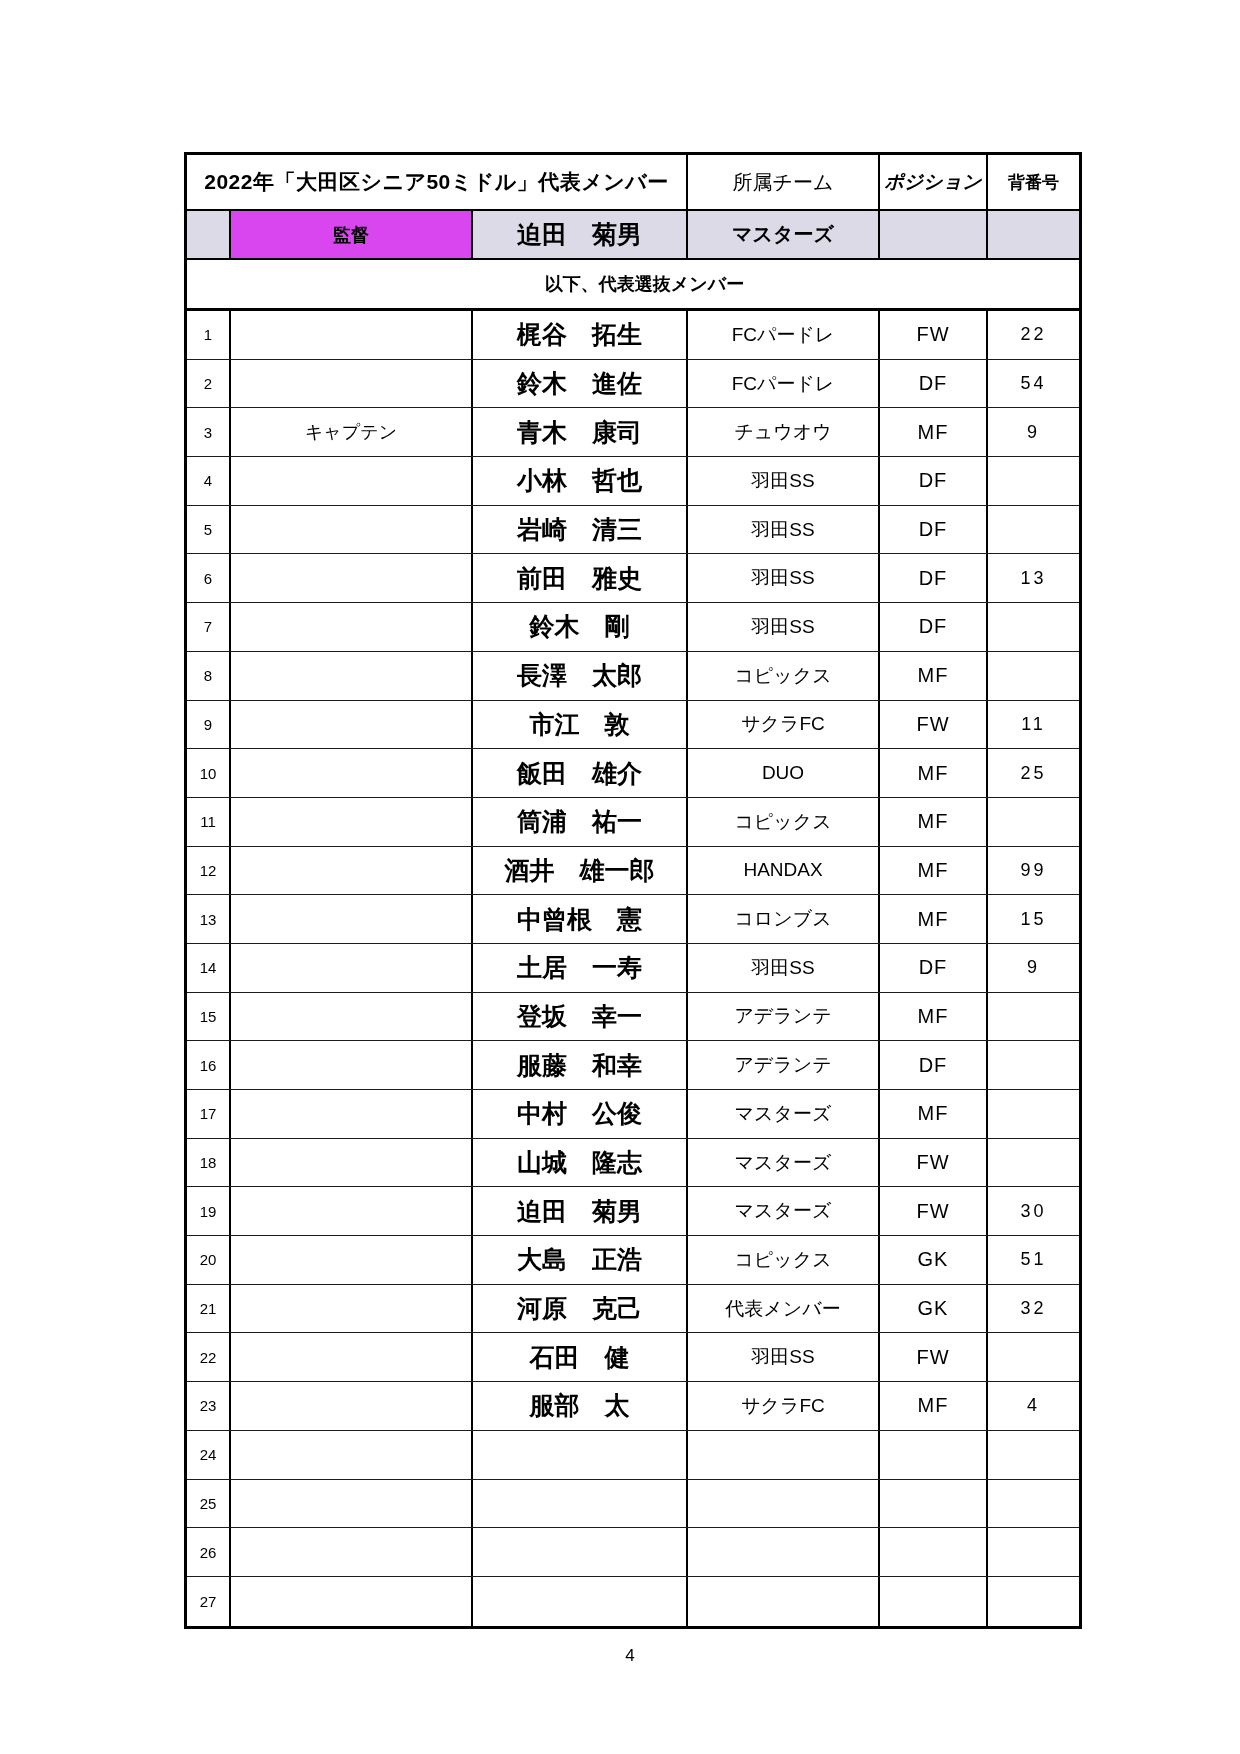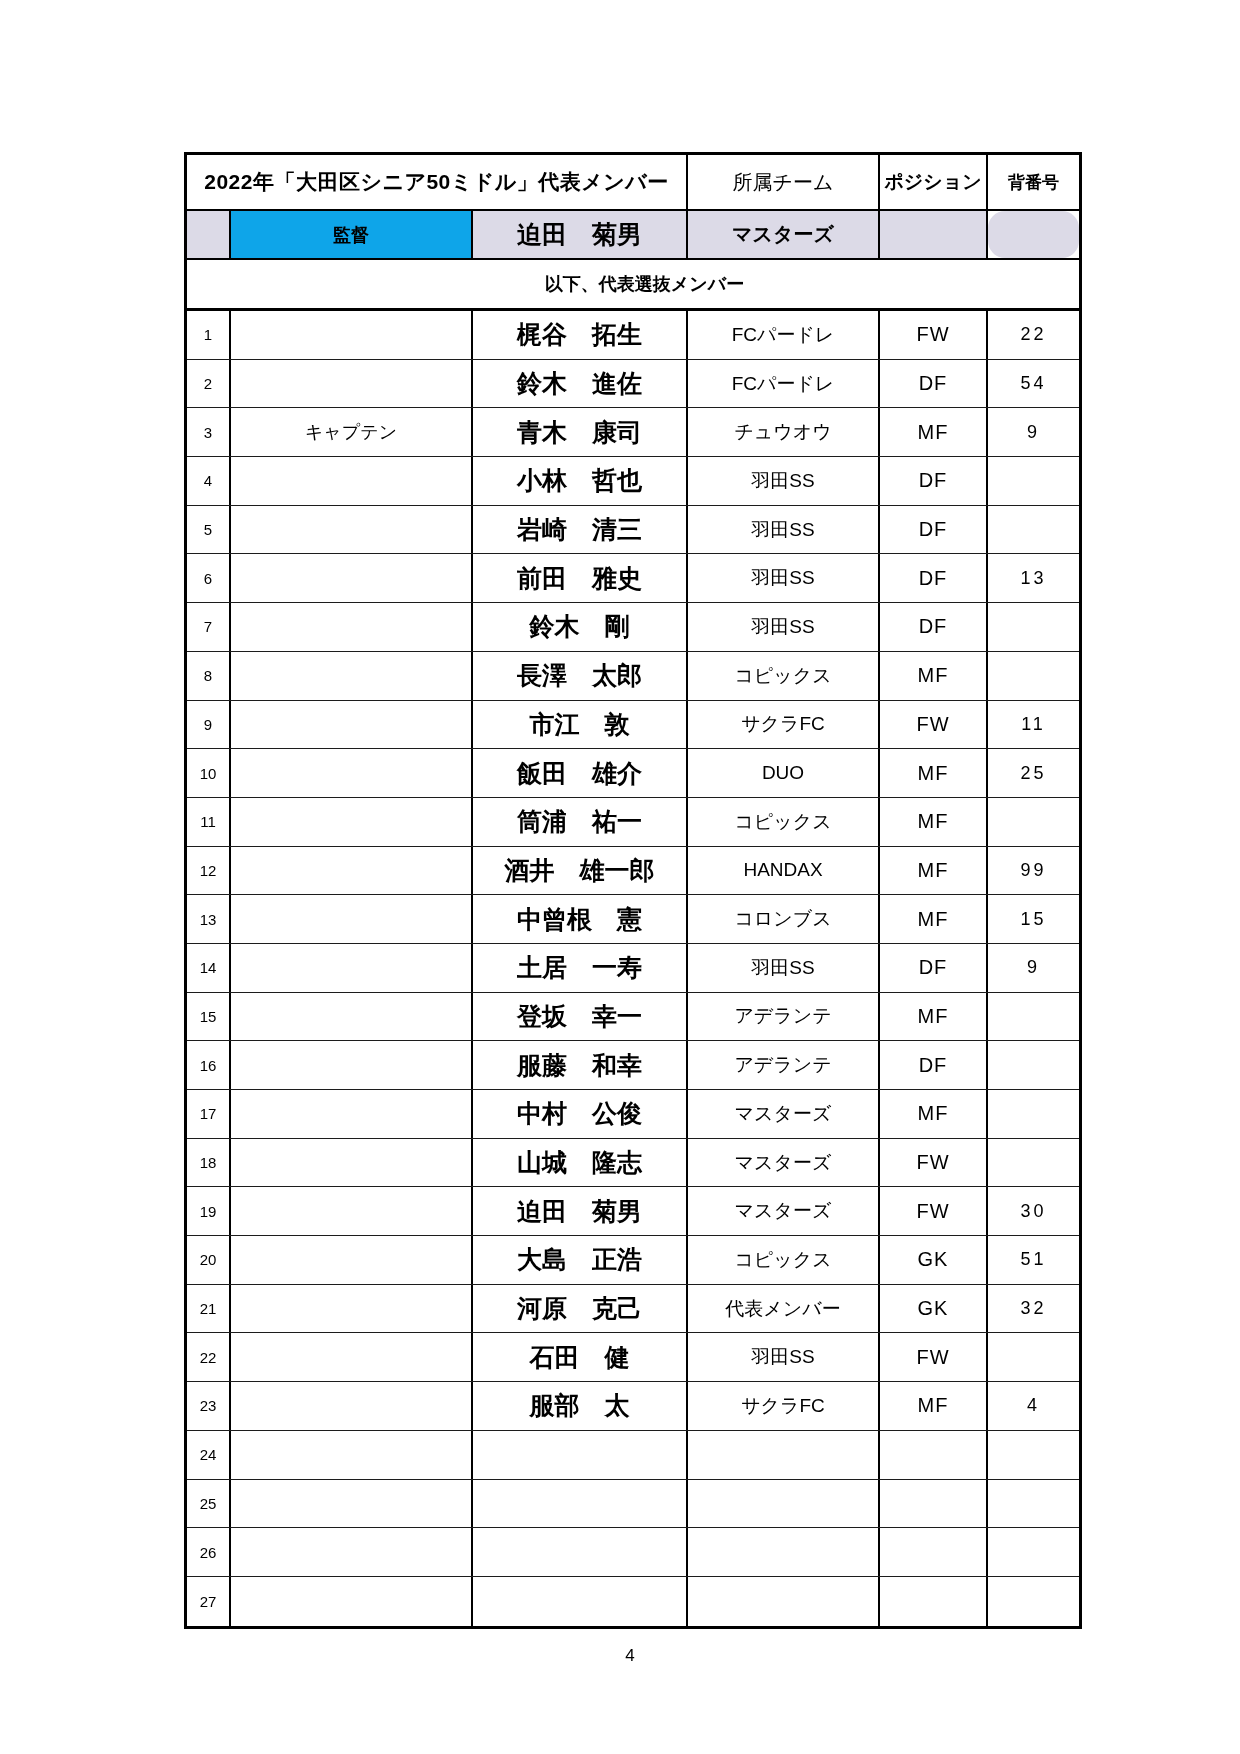--- a/index.html
+++ b/index.html
@@ -48,26 +48,26 @@
   .row-data:last-child{border-bottom:none;}
   .cell{
     display:flex;
     align-items:center;
     justify-content:center;
     border-right:2px solid #000;
     overflow:hidden;
     white-space:nowrap;
     box-sizing:border-box;
   }
-  .cell:last-child{border-right:none;border-radius:17px;}
+  .cell:last-child{border-right:none;}
   .cell-title{
     font-size:21px;font-weight:bold;letter-spacing:0.5px;
   }
   .cell-header-team{font-size:20px;font-weight:normal;}
-  .cell-header-pos{font-size:19px;font-weight:bold;}
+  .cell-header-pos{font-size:19px;font-weight:bold;font-style:italic;}
   .cell-header-num{font-size:17px;font-weight:bold;}
   .cell-manager-label{font-size:18px;font-weight:bold;}
   .cell-manager-name{font-size:25px;font-weight:bold;}
   .cell-manager-team{font-size:20px;font-weight:bold;}
   .subtitle-text{font-size:18px;font-weight:bold;}
   .cell-no{font-size:15px;}
   .cell-note{font-size:18px;}
   .cell-name{font-size:25px;font-weight:bold;}
   .cell-team{font-size:19px;}
   .cell-pos{font-size:20px;letter-spacing:1px;}
@@ -89,21 +89,21 @@
 
     <div class="row row-title">
       <div class="cell cell-title">2022年「大田区シニア50ミドル」代表メンバー</div>
       <div class="cell cell-header-team">所属チーム</div>
       <div class="cell cell-header-pos">ポジション</div>
       <div class="cell cell-header-num">背番号</div>
     </div>
 
     <div class="row row-manager">
       <div class="cell" style="background: rgb(220, 218, 231);"></div>
-      <div class="cell cell-manager-label" style="background: #0ea5e9;">監督</div>
+      <div class="cell cell-manager-label" style="background: #d946ef;">監督</div>
       <div class="cell cell-manager-name" style="background: rgb(220, 218, 231);">迫田　菊男</div>
       <div class="cell cell-manager-team" style="background: rgb(220, 218, 231);">マスターズ</div>
       <div class="cell" style="background: rgb(220, 218, 231);"></div>
       <div class="cell" style="background: rgb(220, 218, 231);"></div>
     </div>
 
     <div class="row-subtitle">
       <span class="subtitle-text">以下、代表選抜メンバー</span>
     </div>
 

